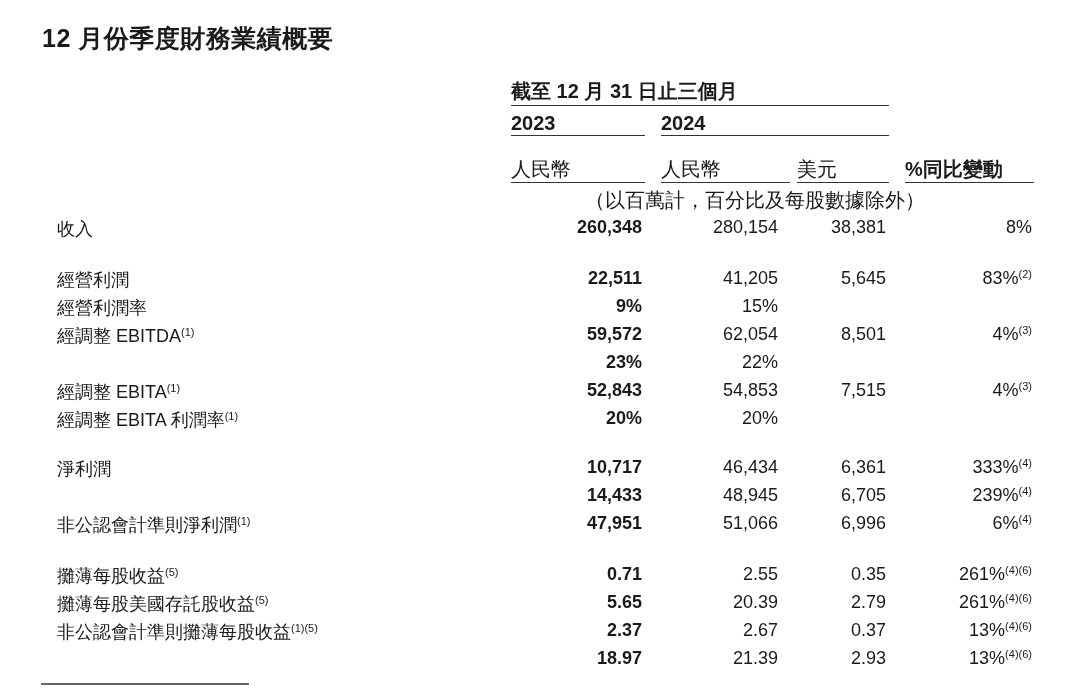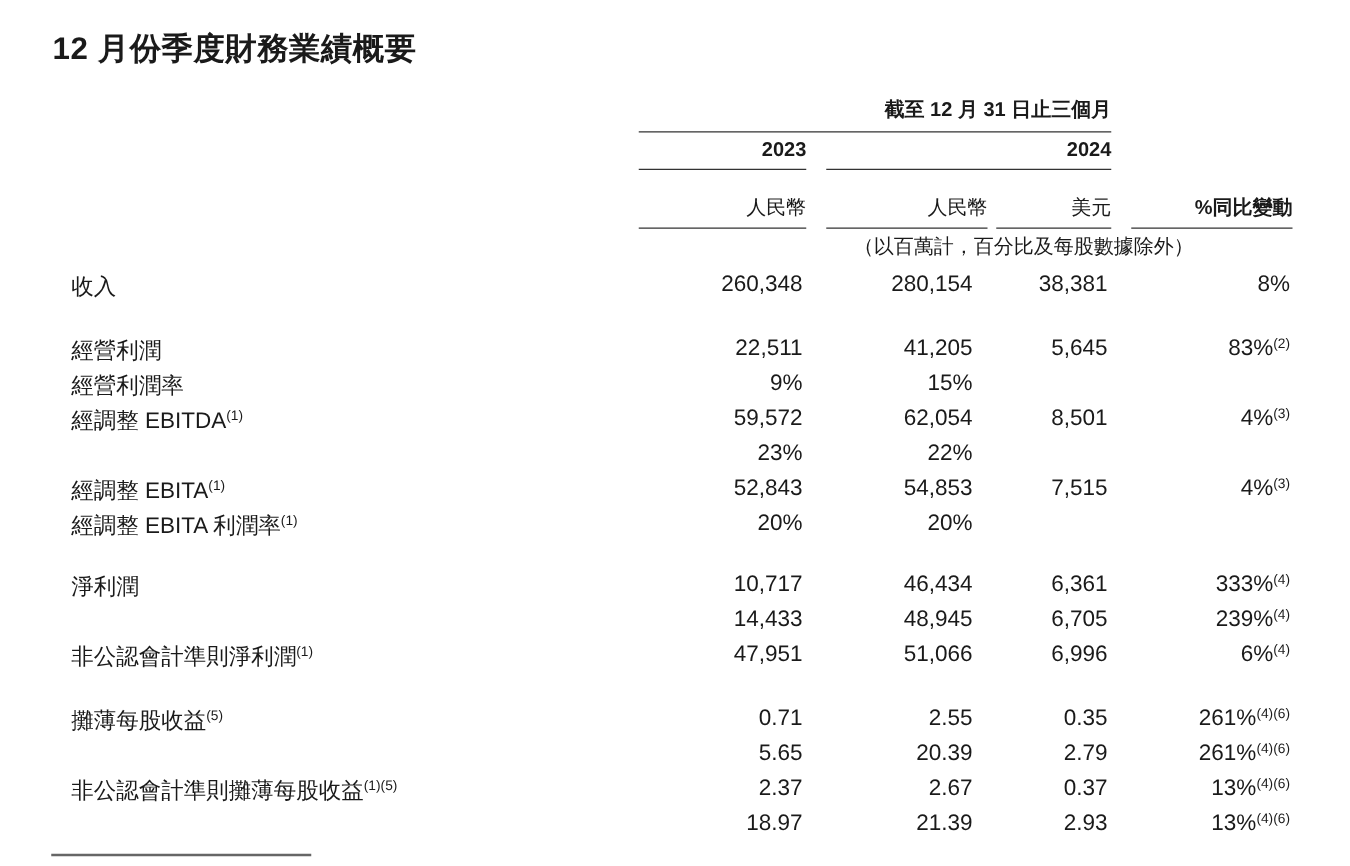--- a/index.html
+++ b/index.html
@@ -5,26 +5,26 @@
     html, body { margin: 0; padding: 0; background: #ffffff; }
     body {
       width: 1080px; height: 693px; position: relative; overflow: hidden;
       font-family: "Liberation Sans", "DejaVu Sans", sans-serif; color: #1a1a1a;
     }
     .title {
       position: absolute; left: 42px; top: 22px;
       font-size: 25px; font-weight: bold; letter-spacing: 0.5px;
     }
     .rule { position: absolute; height: 0; border-top: 1px solid #333; }
-    .hdr { position: absolute; text-align: right; font-size: 16px; }
+    .hdr { position: absolute; text-align: left; font-size: 20px; }
     .hdr.bold { font-weight: bold; }
     .row { position: absolute; left: 0; width: 1080px; height: 28px; font-size: 18px; }
     .row .label { position: absolute; left: 57px; top: 0; white-space: nowrap; }
     .row .cell { position: absolute; top: 0; text-align: right; white-space: nowrap; }
-    .c1 { right: 438px; }
+    .c1 { right: 438px; font-weight: bold; }
     .c2 { right: 302px; }
     .c3 { right: 194px; }
     .c4 { right: 48px; }
     sup { font-size: 11px; vertical-align: 6px; line-height: 0; }
     .footrule { position: absolute; left: 41px; top: 683px; width: 208px; border-top: 2px solid #666; }
   </style>
 </head>
 <body>
 
 <div class="title">12 月份季度財務業績概要</div>
@@ -118,20 +118,21 @@
       <span class="cell c4"><span>6%</span><sup>(4)</sup></span>
     </div>
     <div class="row" style="top: 564px;">
       <span class="label"><span>攤薄每股收益</span><sup>(5)</sup></span>
       <span class="cell c1">0.71</span>
       <span class="cell c2">2.55</span>
       <span class="cell c3">0.35</span>
       <span class="cell c4"><span>261%</span><sup>(4)(6)</sup></span>
     </div>
     <div class="row" style="top: 592px;">
+      <span class="label"><span>攤薄每股美國存託股收益</span><sup>(5)</sup></span>
       <span class="cell c1">5.65</span>
       <span class="cell c2">20.39</span>
       <span class="cell c3">2.79</span>
       <span class="cell c4"><span>261%</span><sup>(4)(6)</sup></span>
     </div>
     <div class="row" style="top: 620px;">
       <span class="label"><span>非公認會計準則攤薄每股收益</span><sup>(1)(5)</sup></span>
       <span class="cell c1">2.37</span>
       <span class="cell c2">2.67</span>
       <span class="cell c3">0.37</span>

